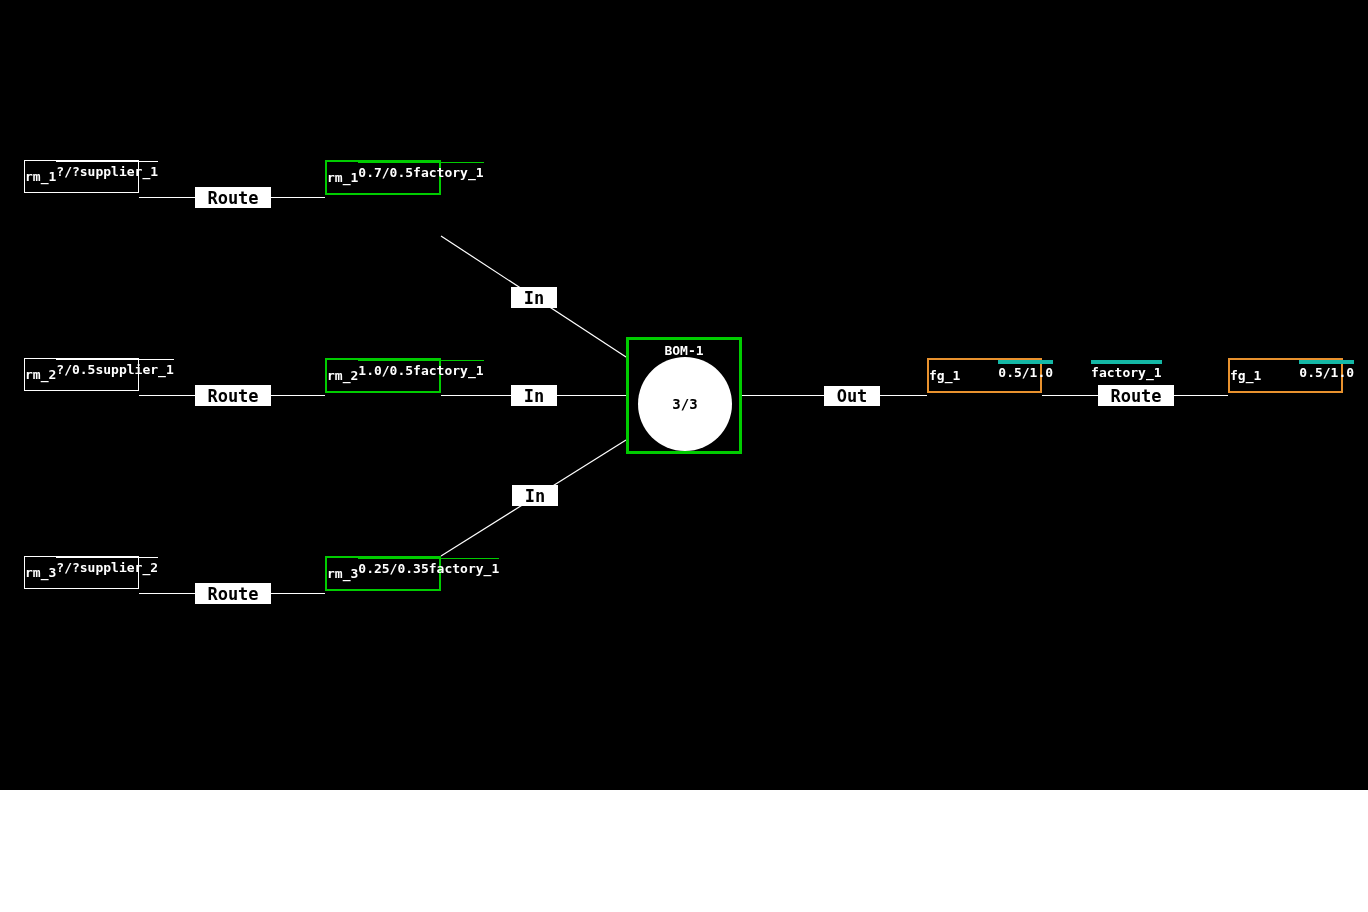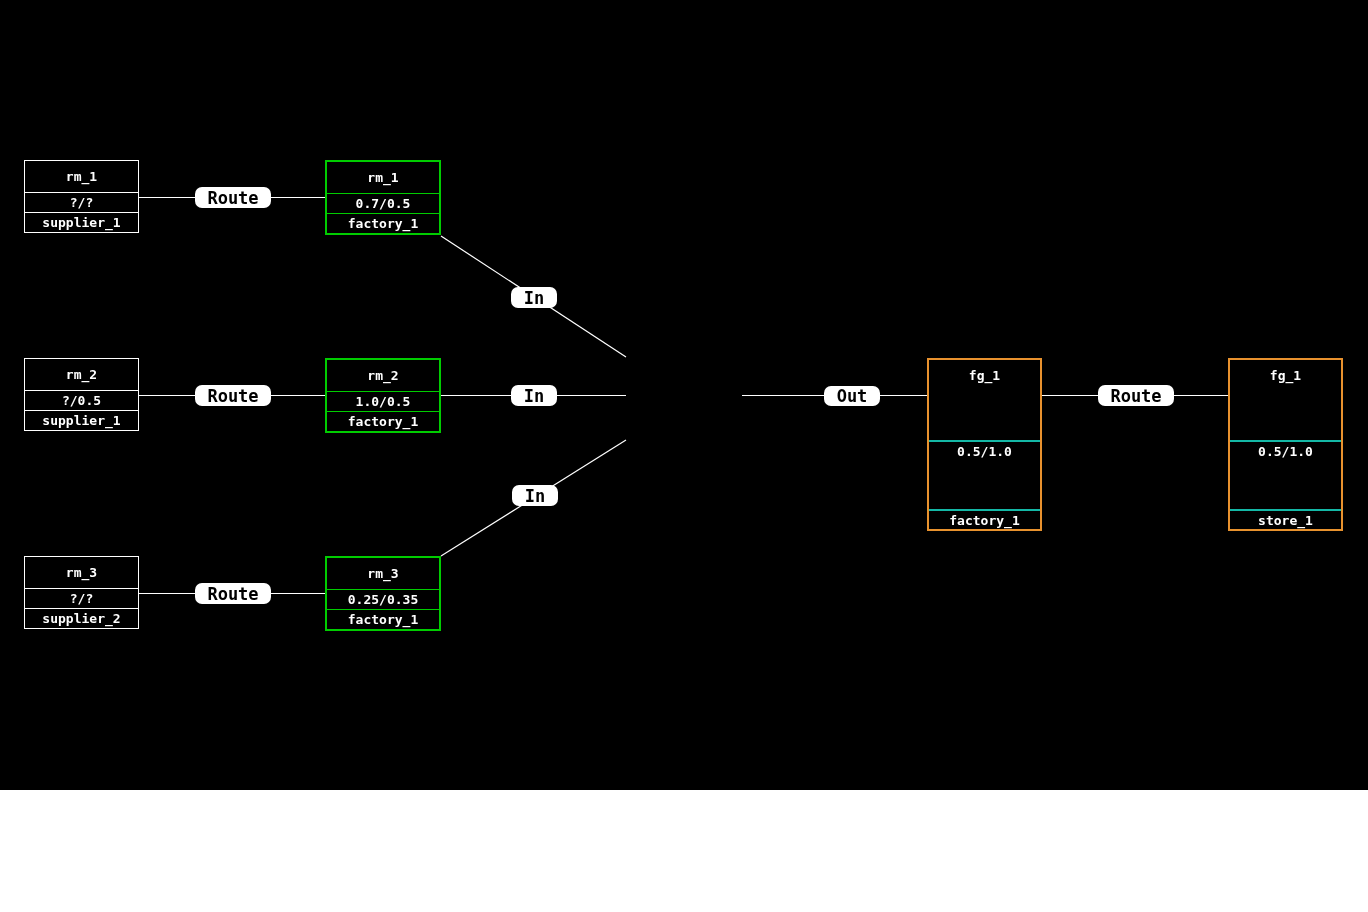--- a/index.html
+++ b/index.html
@@ -9,55 +9,54 @@
     background:#000;
     font-family:"DejaVu Sans Mono", monospace;
     overflow:hidden;
   }
   .canvas { position:absolute; left:0; top:0; width:1368px; height:790px; background:#000; }
   .edges  { position:absolute; left:0; top:0; }
   .edges line { stroke:#ffffff; stroke-width:1.2; }
 
   .node {
     position:absolute;
-    display:flex; flex-direction:column;
+    display:flex; flex-direction:row;
     background:#000;
     color:#fff; font-weight:bold; font-size:13px;
     text-align:center;
   }
   .node .row {
     display:flex; align-items:center; justify-content:center;
     height:20px; white-space:nowrap;
   }
   .node .row.title { height:31px; }
   .node.supplier { border:1px solid #ffffff; width:115px; }
   .node.supplier .row + .row { border-top:1px solid #ffffff; }
   .node.factory  { border:2px solid #00cc00; width:116px; }
   .node.factory  .row + .row { border-top:1px solid #00cc00; }
   .node.fg       { border:2px solid #e8922e; width:115px;gap:38px; }
-  .node.fg       .row + .row { border-top:2px solid #14b8a6;margin-top:11px; }
+  .node.fg       .row + .row { border-top:4px solid #14b8a6; }
 
   .bom {
     position:absolute; left:626px; top:337px; width:116px; height:117px;
     border:3px solid #00cc00; background:#000;
   }
   .bom-title { color:#fff; font-weight:bold; font-size:13px; text-align:center; margin-top:3px; }
   .bom-circle {
     position:absolute; left:9px; top:17px; width:94px; height:94px;
     background:#fff; border-radius:50%;
     display:flex; align-items:center; justify-content:center;
     color:#000; font-weight:bold; font-size:14px;
   }
 
   .edge-label {
     position:absolute; background:#ffffff; color:#000;
     font-weight:bold; font-size:17px;
     display:flex; align-items:center; justify-content:center;
     white-space:nowrap;
-    border-radius:7px;
   }
   .lbl-route { width:76px; height:21px; }
   .lbl-in    { width:46px; height:21px; }
   .lbl-out   { width:56px; height:20px; }
 
   .footer { position:absolute; left:0; top:790px; width:1368px; height:122px; background:#ffffff; }
 </style>
 </head>
 <body>
 
@@ -99,20 +98,26 @@
     <div class="row title">rm_2</div>
     <div class="row">1.0/0.5</div>
     <div class="row">factory_1</div>
   </div>
   <div class="node factory" style="left:325px; top:556px;">
     <div class="row title">rm_3</div>
     <div class="row">0.25/0.35</div>
     <div class="row">factory_1</div>
   </div>
 
+  <div class="bom">
+    <div class="bom-title">BOM-1</div>
+    <div class="bom-circle">
+      <span>3/3</span>
+    </div>
+  </div>
 
   <div class="node fg" style="left:927px; top:358px;">
     <div class="row title">fg_1</div>
     <div class="row">0.5/1.0</div>
     <div class="row">factory_1</div>
   </div>
   <div class="node fg" style="left:1228px; top:358px;">
     <div class="row title">fg_1</div>
     <div class="row">0.5/1.0</div>
     <div class="row">store_1</div>

